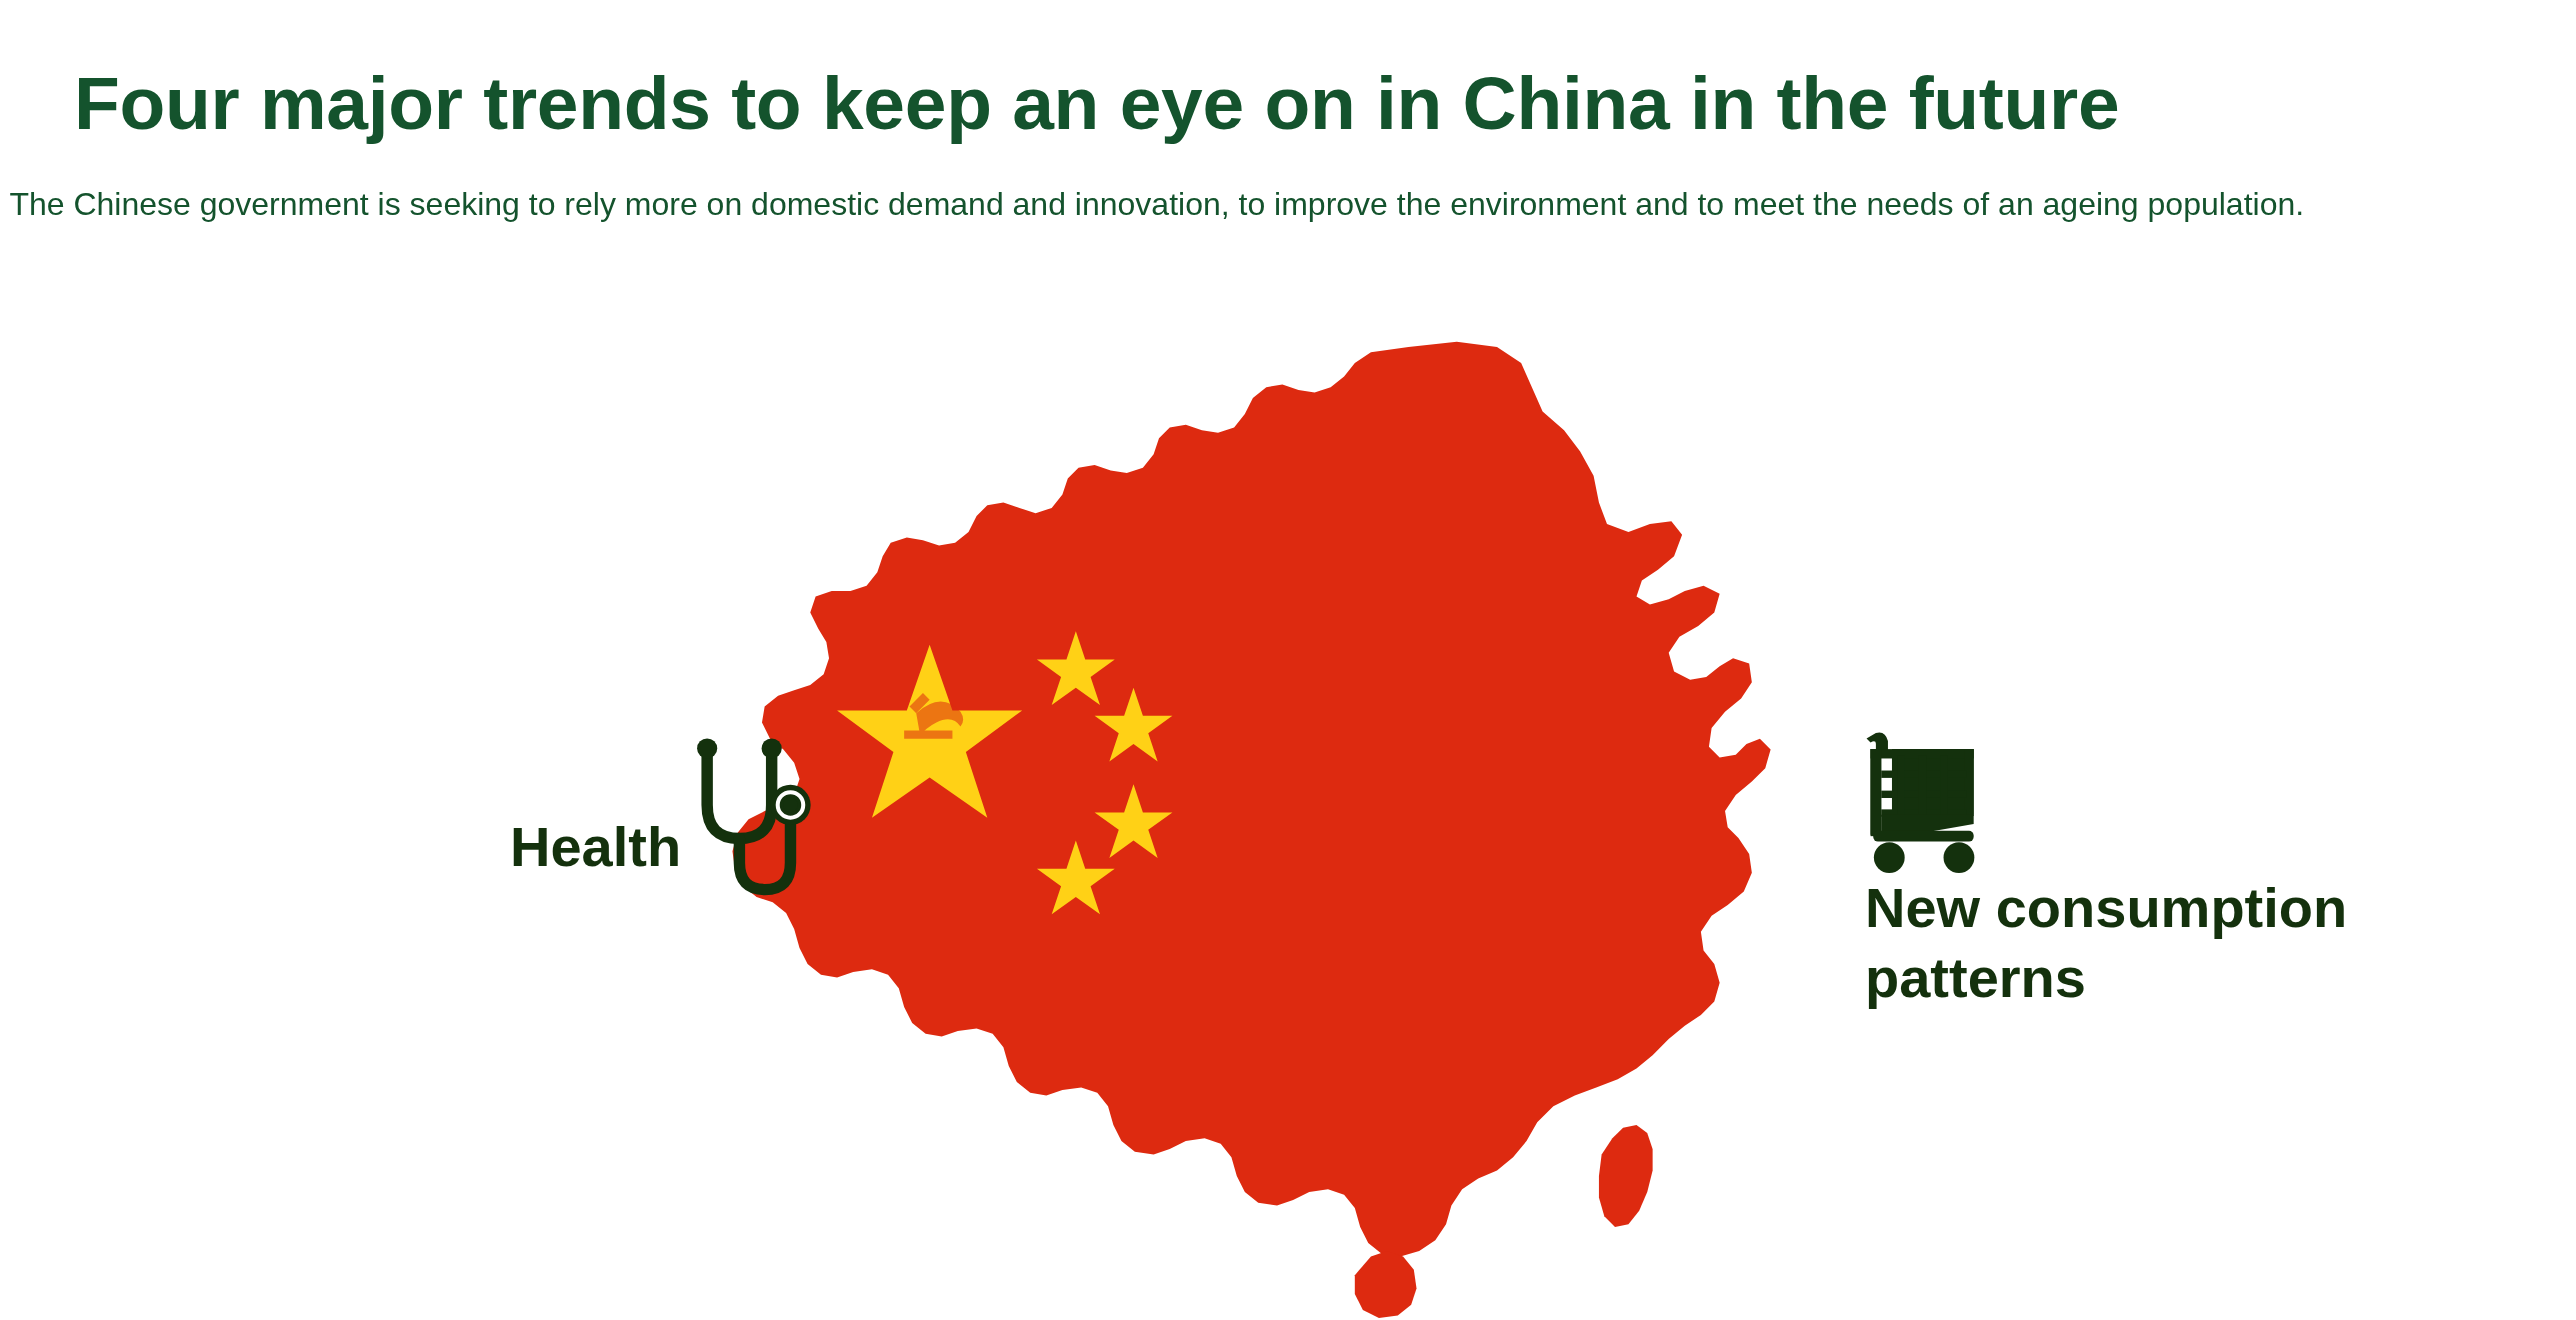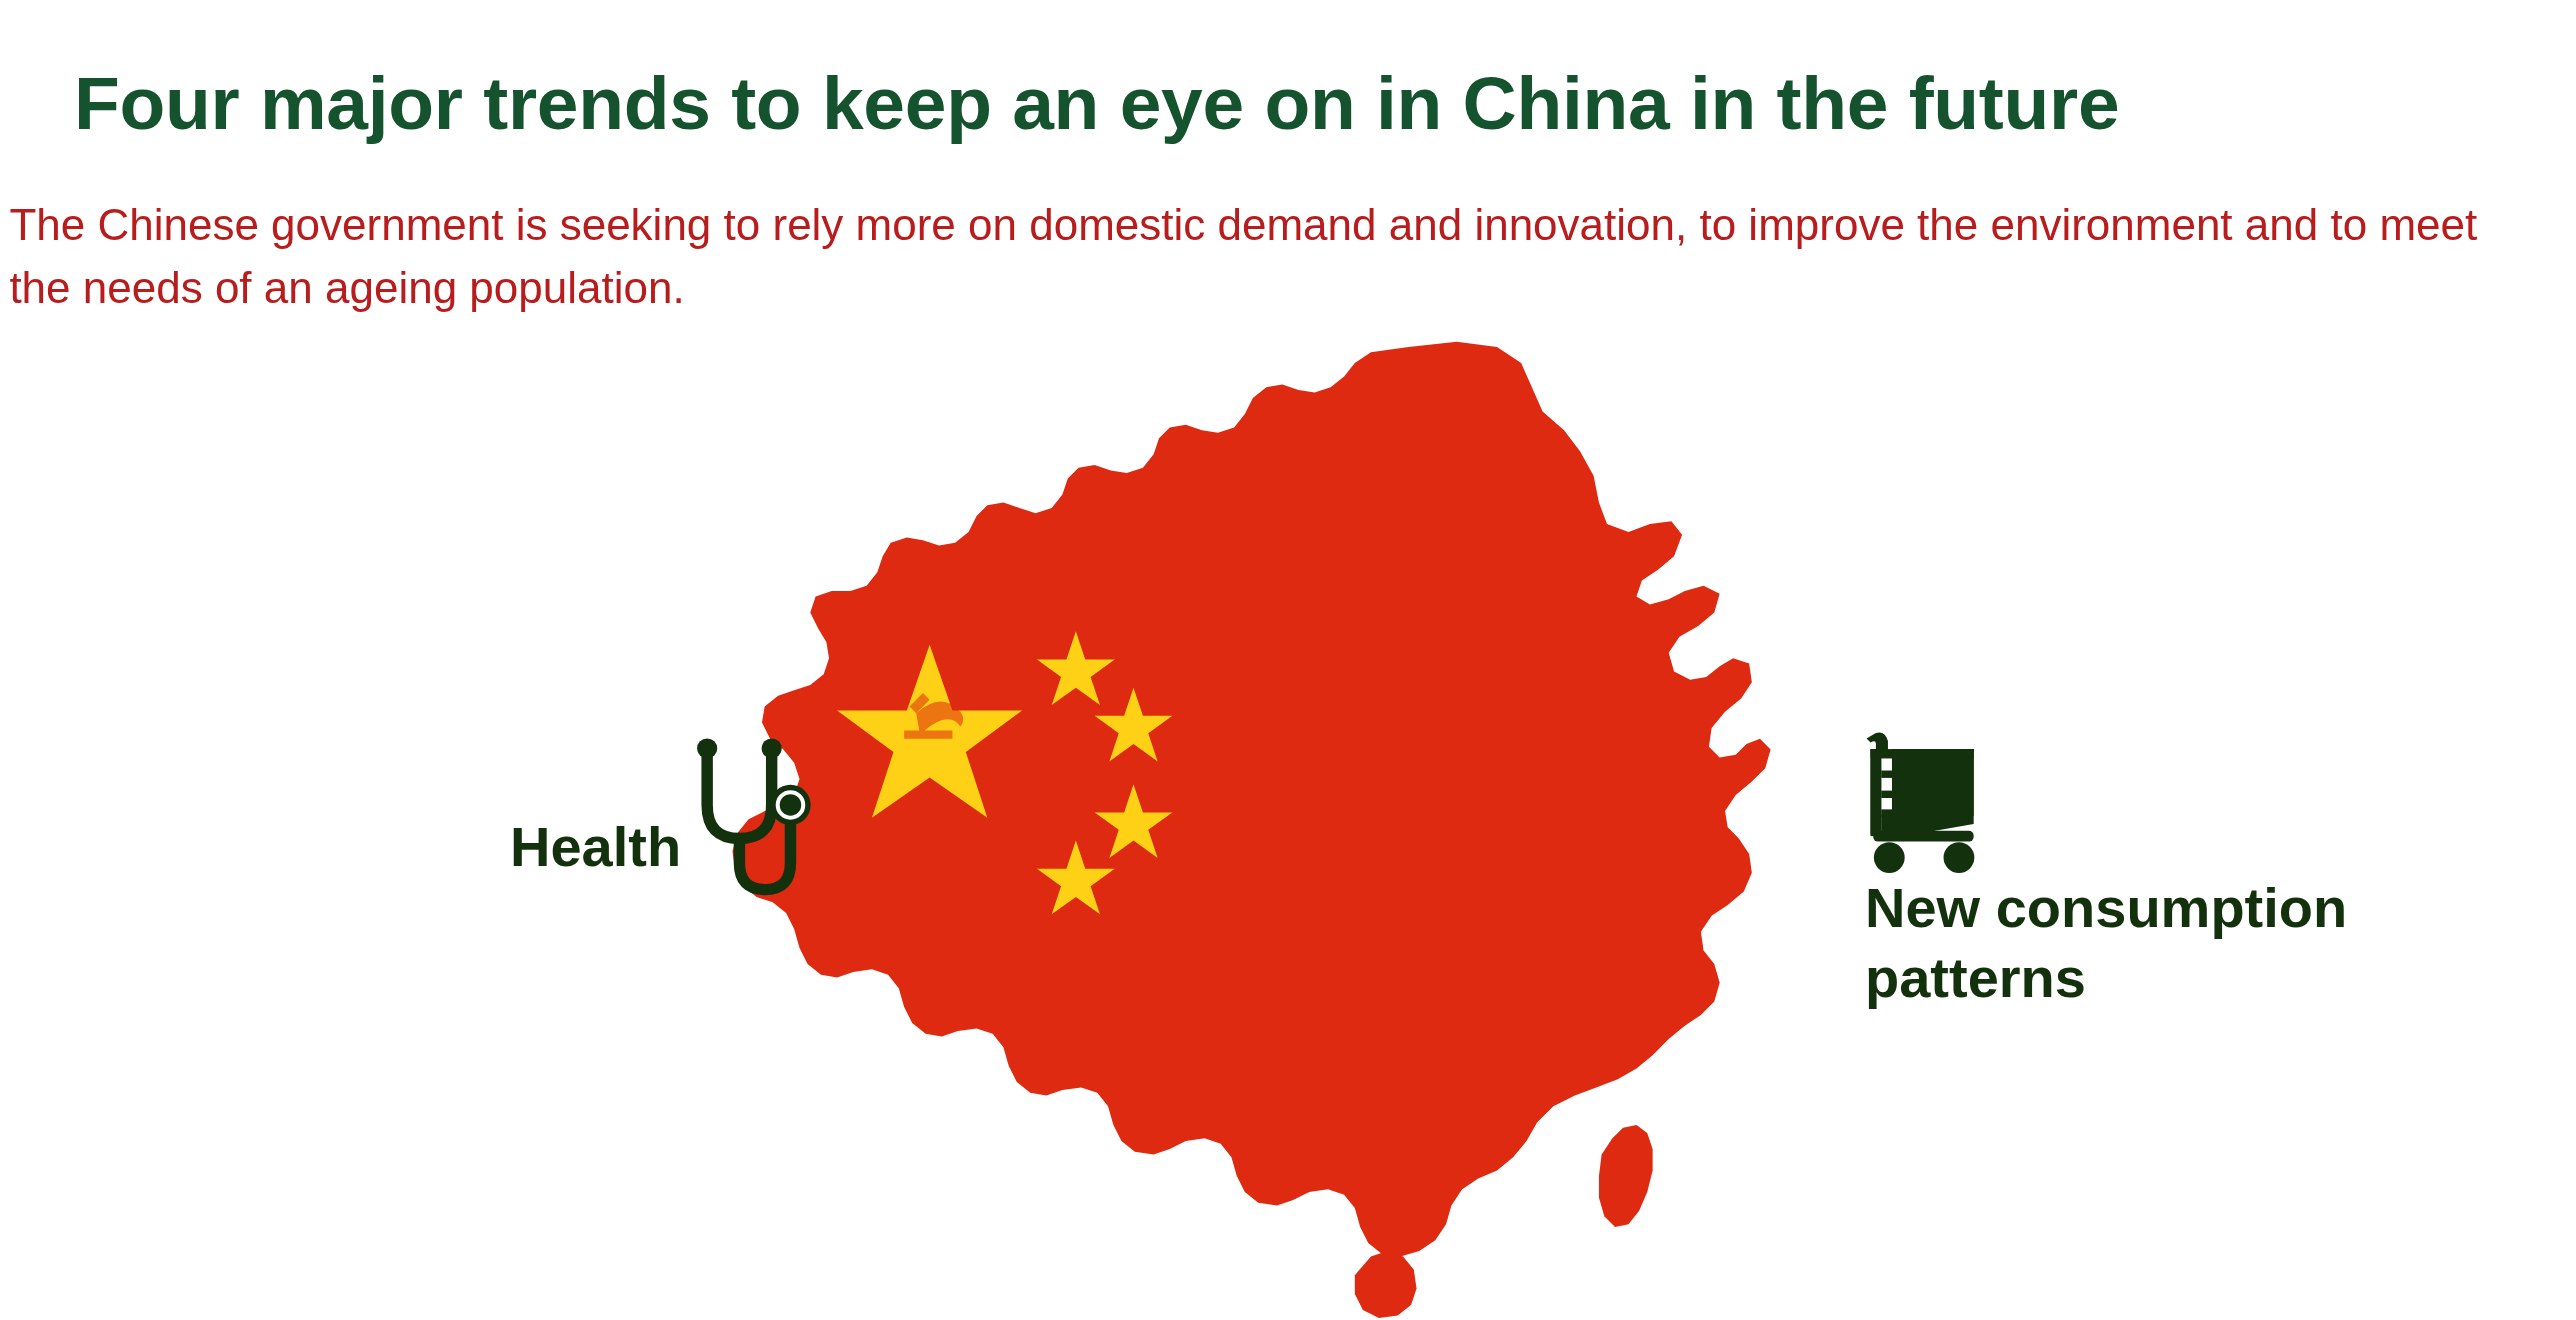--- a/index.html
+++ b/index.html
@@ -33,23 +33,23 @@
     color: #14532d;
     letter-spacing: -0.3px;
     white-space: nowrap;
     line-height: 1.22;
   }
   #page-subtitle {
     position: absolute;
     left: 9.4px;
     top: 149px;
     width: 2522px;
-    font-size: 44px;
+    font-size: 32px;
     font-weight: 400;
-    color: #b91c1c;
+    color: #14532d;
     line-height: 1.44;
   }
 
   
   #map-stage {
     position: absolute;
     left: 0;
     top: 315px;
     width: 2576px;
     height: 1006px;

